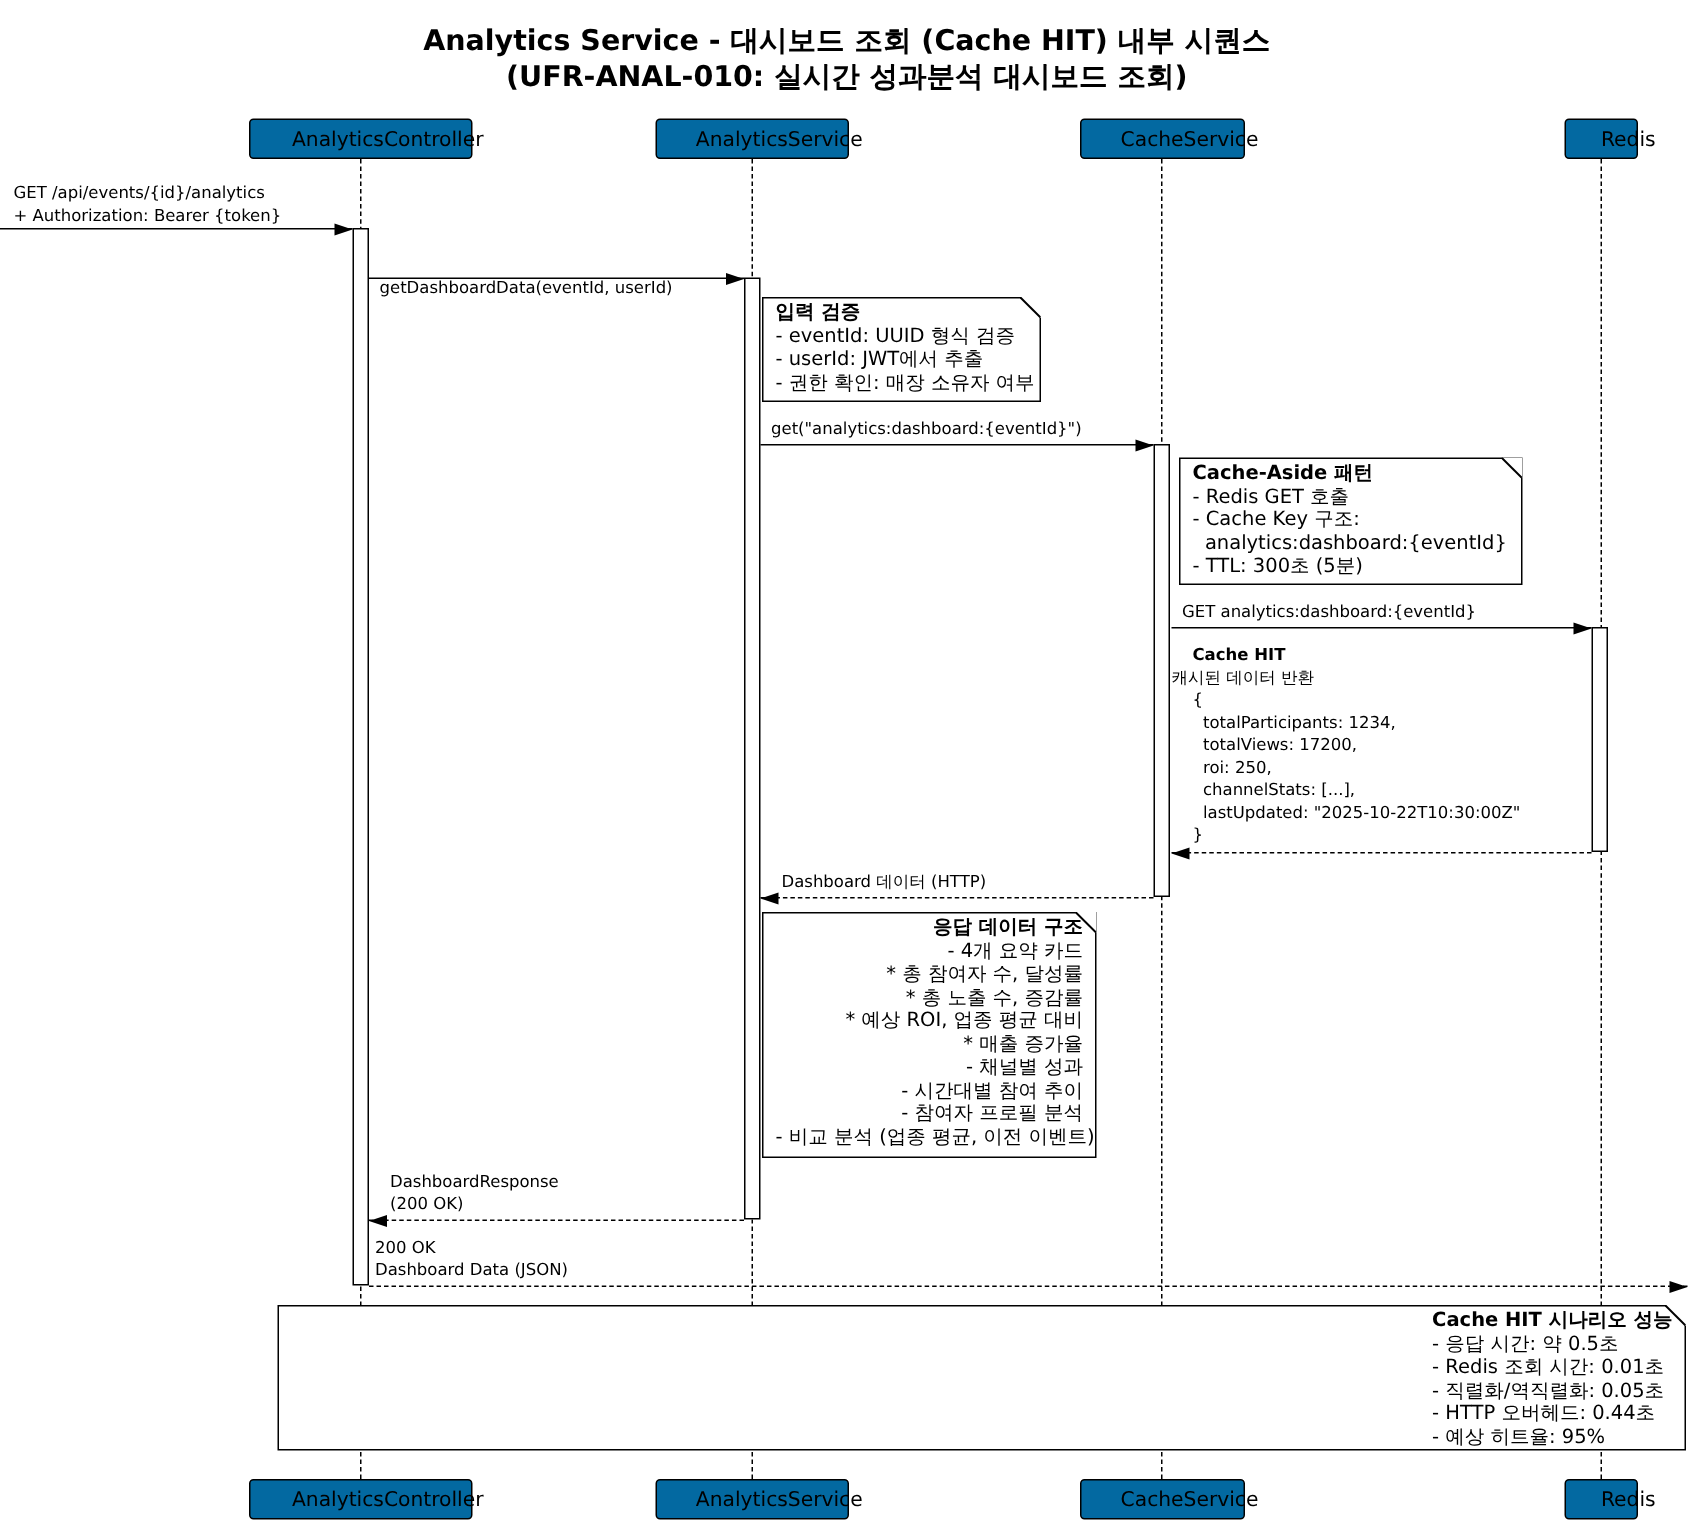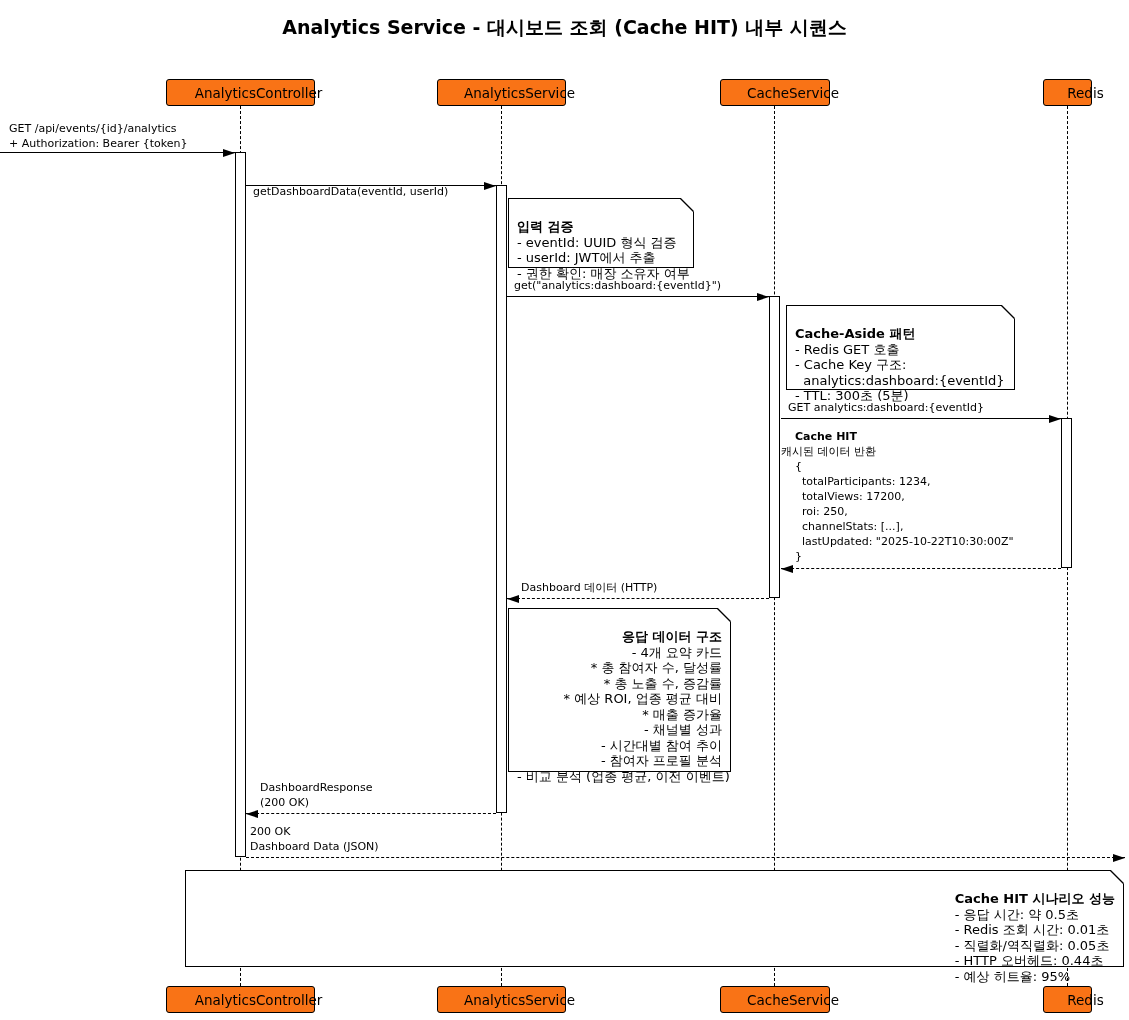--- a/index.html
+++ b/index.html
@@ -6,56 +6,57 @@
   #canvas {
     position:relative; width:1129px; height:1020px; background:#ffffff;
     font-family:"DejaVu Sans", sans-serif; color:#000; overflow:hidden;
   }
   .title-line {
     position:absolute; left:0; width:1129px; text-align:center;
     font-weight:bold; font-size:19px; line-height:24px;
   }
   .participant {
     position:absolute; box-sizing:border-box; height:27px;
-    border:1.5px solid #000; border-radius:3px; background:#f97316;
+    border:1.5px solid #000; border-radius:3px; background:#0369a1;
     display:flex; align-items:center; justify-content:center;
     font-size:13.5px; z-index:5; white-space:nowrap;padding-left:36px;
   }
   .lifeline {
     position:absolute; width:0; border-left:1px dashed #000; z-index:0;
   }
   .activation {
     position:absolute; width:11px; box-sizing:border-box;
     background:#fff; border:1.3px solid #000; z-index:2;
   }
   .msg { position:absolute; z-index:3; }
   .msg-line { position:absolute; left:0; right:0; height:0; border-top:1.2px solid #000; }
   .msg-line.dashed { border-top:1px dashed #000; }
   .msg-label { position:absolute; font-size:11px; line-height:15px; white-space:pre; }
   .msg-label.bold { font-weight:bold; }
   .head { position:absolute; width:0; height:0; border-top:4px solid transparent; border-bottom:4px solid transparent; }
   .head.right { right:0; border-left:12px solid #000; }
   .head.left  { left:0;  border-right:12px solid #000; }
   .note {
     position:absolute; box-sizing:border-box; background:#fff;
-    border:1.3px solid #000; padding:20px 8px; font-size:13px;
+    border:1.3px solid #000; padding:2px 8px; font-size:13px;
     line-height:15.5px; z-index:4;
   }
   .note-title { font-weight:bold; white-space:pre; }
   .note-line  { white-space:pre; }
   .fold { position:absolute; top:-1.3px; right:-1.3px; }
   .note-across { display:flex; flex-direction:column; align-items:flex-end; }
   .note-inner { text-align:left; }
 </style>
 </head>
 <body>
 
 <div id="canvas">
 
   <div class="title-line" style="top:15px;">Analytics Service - 대시보드 조회 (Cache HIT) 내부 시퀀스</div>
+  <div class="title-line" style="top:39px;">(UFR-ANAL-010: 실시간 성과분석 대시보드 조회)</div>
 
   <div class="lifeline" style="left:240px; top:106px; height:880px;"></div>
   <div class="lifeline" style="left:501px; top:106px; height:880px;"></div>
   <div class="lifeline" style="left:774px; top:106px; height:880px;"></div>
   <div class="lifeline" style="left:1067px; top:106px; height:880px;"></div>
 
   <div class="participant" style="left:166px; top:79px; width:149px;">AnalyticsController</div>
   <div class="participant" style="left:437px; top:79px; width:129px;">AnalyticsService</div>
   <div class="participant" style="left:720px; top:79px; width:110px;">CacheService</div>
   <div class="participant" style="left:1043px; top:79px; width:49px;">Redis</div>

